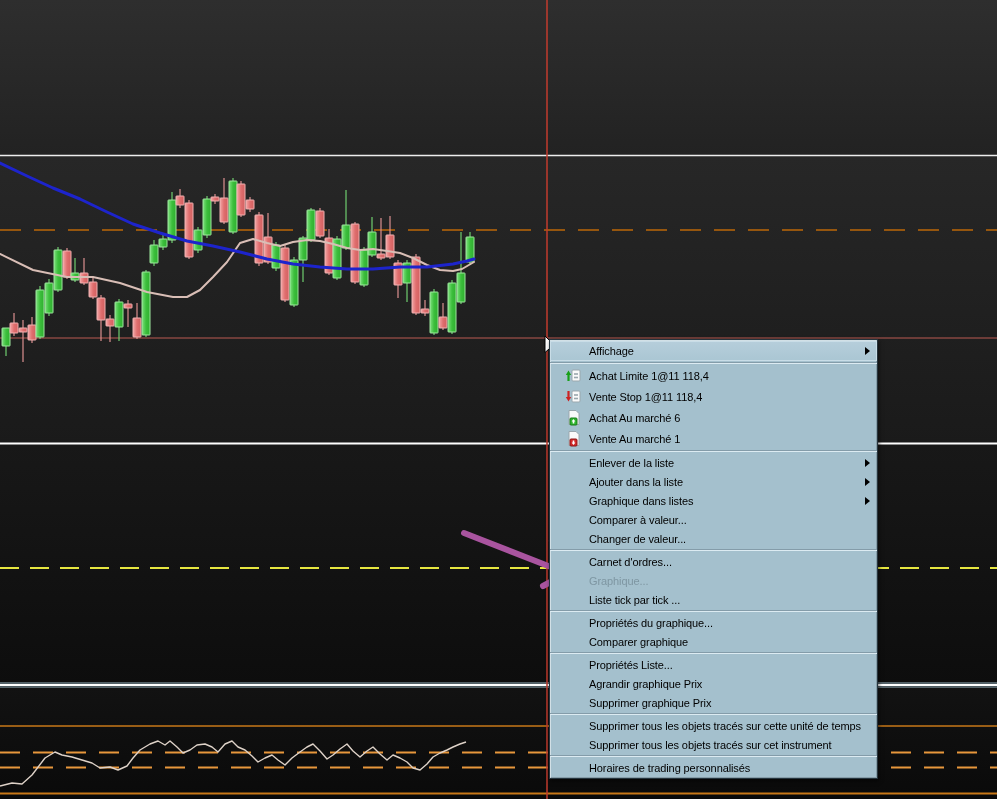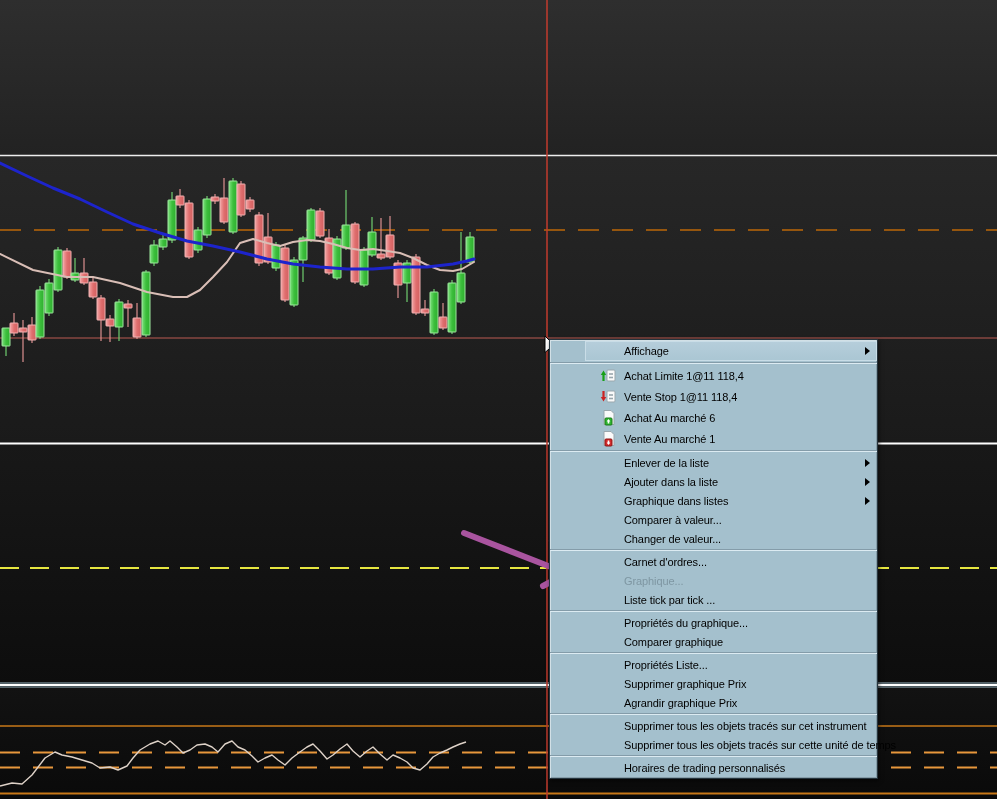--- a/index.html
+++ b/index.html
@@ -23,21 +23,21 @@
     background:#a4c0cd;
     border:1px solid #25343d;
     box-shadow:inset 1px 1px 0 rgba(255,255,255,.5), inset -1px -1px 0 rgba(0,0,0,.18), 1px 2px 4px rgba(0,0,0,.55);
     box-sizing:border-box;
     font-size:11px;color:#000;
     padding:1px 0;
     z-index:5;
   }
   .menu-item{
     position:relative;height:19px;display:flex;align-items:center;
-    padding-left:39px;white-space:nowrap;letter-spacing:-0.1px;margin-left:35px;
+    padding-left:39px;white-space:nowrap;letter-spacing:-0.1px;
   }
   .menu-item.icon-row{height:21px;}
   .menu-item.first-row{height:20px;}
   .menu-item.hovered{background:linear-gradient(#b6cedb,#aac6d3);outline:1px solid #c9dde7;outline-offset:-1px;}
   .menu-item.disabled .mi-label{color:#7e96a2;}
   .mi-icon{position:absolute;left:15px;top:2px;width:16px;height:17px;}
   .mi-icon svg{display:block;}
   .submenu-arrow{
     position:absolute;right:7px;top:50%;margin-top:-4px;
     width:0;height:0;border-left:5px solid #000;
@@ -290,31 +290,31 @@
         <span class="mi-label">Propriétés du graphique...</span>
       </div>
       <div class="menu-item">
         <span class="mi-label">Comparer graphique</span>
       </div>
       <div class="menu-sep"></div>
       <div class="menu-item">
         <span class="mi-label">Propriétés Liste...</span>
       </div>
       <div class="menu-item">
+        <span class="mi-label">Agrandir graphique Prix</span>
+      </div>
+      <div class="menu-item">
         <span class="mi-label">Supprimer graphique Prix</span>
       </div>
-      <div class="menu-item">
-        <span class="mi-label">Agrandir graphique Prix</span>
-      </div>
-      <div class="menu-sep"></div>
+      <div class="menu-sep"></div>
+      <div class="menu-item">
+        <span class="mi-label">Supprimer tous les objets tracés sur cette unité de temps</span>
+      </div>
       <div class="menu-item">
         <span class="mi-label">Supprimer tous les objets tracés sur cet instrument</span>
-      </div>
-      <div class="menu-item">
-        <span class="mi-label">Supprimer tous les objets tracés sur cette unité de temps</span>
       </div>
       <div class="menu-sep"></div>
       <div class="menu-item">
         <span class="mi-label">Horaires de trading personnalisés</span>
       </div>
     </div>
 
   <svg id="overlay-svg" width="997" height="799">
     <g id="g-arrow">
         <polyline points="464,533 556,569" fill="none" stroke="#a9549f" stroke-width="6" stroke-linecap="round"></polyline>

